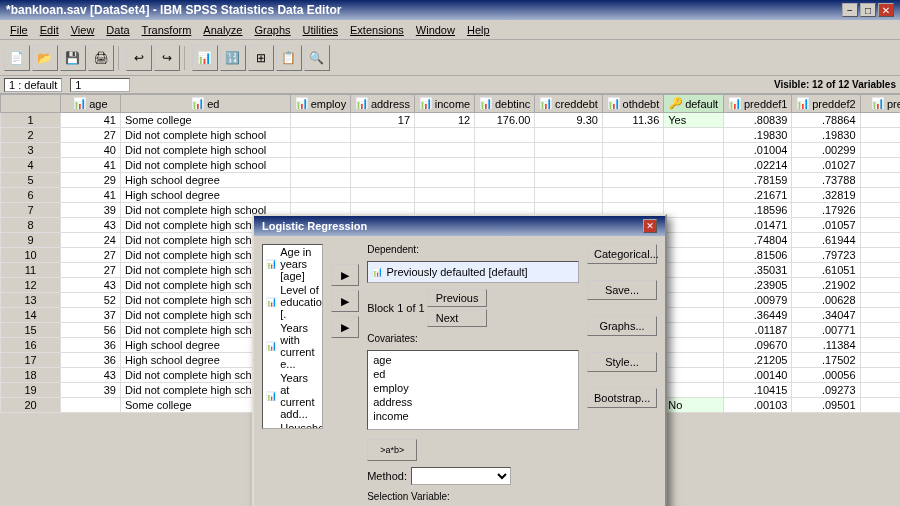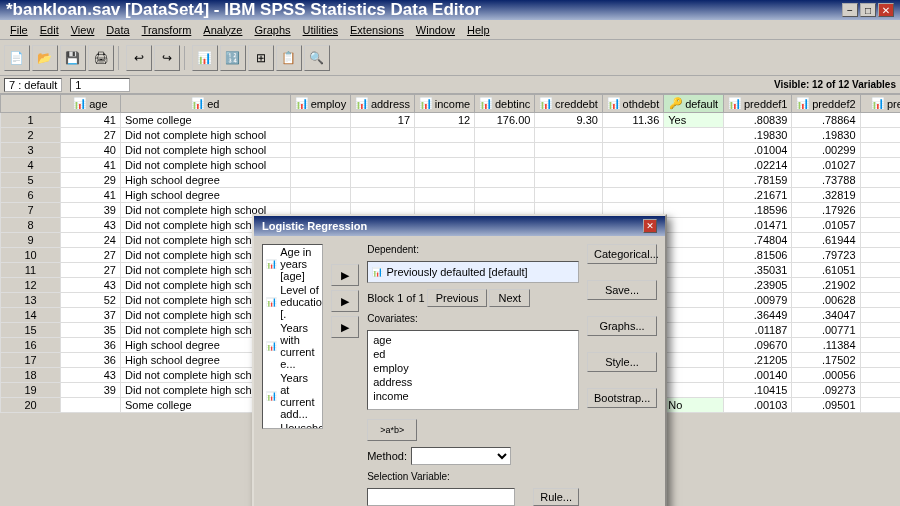--- a/index.html
+++ b/index.html
@@ -8,21 +8,21 @@
     
     .title-bar {
       background: linear-gradient(to bottom, #0a246a, #a6b4d0);
       color: white;
       padding: 3px 6px;
       display: flex;
       justify-content: space-between;
       align-items: center;
       height: 20px;
     }
-    .title-bar-text { font-size: 17px; font-weight: bold; }
+    .title-bar-text { font-size: 12px; font-weight: bold; }
     .title-bar-buttons { display: flex; gap: 2px; }
     .title-bar-btn {
       width: 16px; height: 14px;
       display: flex; align-items: center; justify-content: center;
       font-size: 10px; cursor: pointer; border: 1px outset #aaa;
       color: black;
     }
     .title-bar-btn.minimize { background: #d4d0c8; }
     .title-bar-btn.maximize { background: #d4d0c8; }
     .title-bar-btn.close { background: #c0392b; color: white; }
@@ -201,21 +201,21 @@
       height: 22px;
       display: flex; align-items: center;
       font-size: 10px;
     }
     .block-section {
       display: flex;
       gap: 2px;
       align-items: center;
       font-size: 11px;
     }
-    .prev-next-btns { display: flex; gap: 2px; }
+    .prev-next-btns { display: flex; gap: 2px; flex-direction: column; }
     .pn-btn {
       padding: 2px 8px;
       background: #d4d0c8;
       border: 1px outset #ccc;
       cursor: pointer;
     }
     .cov-box {
       background: white;
       border: 1px inset #aaa;
       height: 80px;
@@ -308,21 +308,21 @@
   <div class="toolbar-btn">↪</div>
   <div class="toolbar-separator"></div>
   <div class="toolbar-btn">📊</div>
   <div class="toolbar-btn">🔢</div>
   <div class="toolbar-btn">⊞</div>
   <div class="toolbar-btn">📋</div>
   <div class="toolbar-btn">🔍</div>
 </div>
 
 <div class="status-bar-top">
-  <div class="status-cell">7 : default</div>
+  <div class="status-cell">1 : default</div>
   <div class="status-cell" style="min-width:60px;">1</div>
   <div class="status-right">Visible: 12 of 12 Variables</div>
 </div>
 
 <div class="main-content">
 
   <div class="data-table-wrapper">
     <table class="data-table">
       <thead>
         <tr>
@@ -607,21 +607,21 @@
             <td></td>
             <td></td>
             <td></td>
             <td class="text-cell"></td>
             <td>.36449</td>
             <td>.34047</td>
             <td></td>
           </tr>
           <tr>
             <td>15</td>
-            <td>35</td>
+            <td>56</td>
             <td class="text-cell">Did not complete high school</td>
             <td></td>
             <td></td>
             <td></td>
             <td></td>
             <td></td>
             <td></td>
             <td class="text-cell"></td>
             <td>.01187</td>
             <td>.00771</td>

